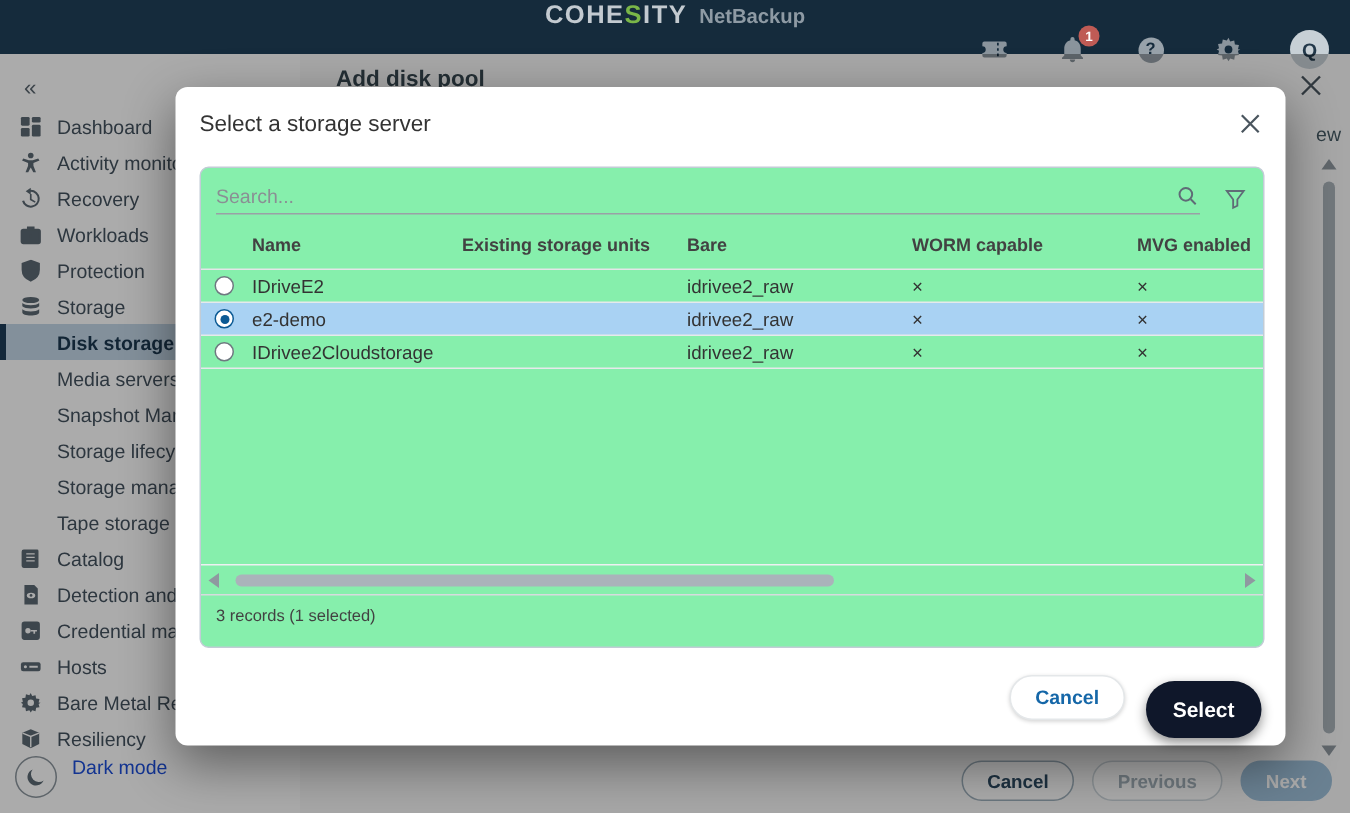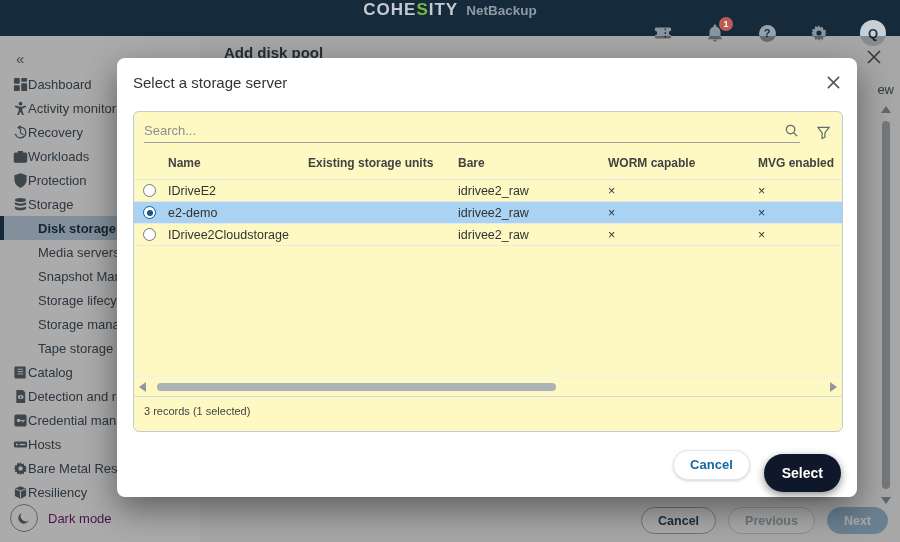--- a/index.html
+++ b/index.html
@@ -21,29 +21,29 @@
            display:flex; align-items:center; justify-content:center; padding:0 3px; }
   .help-circle { width:17px; height:17px; border-radius:50%; background:#98a2aa; color:#152b3c;
                  font-size:11px; font-weight:bold; display:flex; align-items:center; justify-content:center; }
   .avatar { width:26px; height:26px; border-radius:50%; background:#c7d0d6; color:#22384a;
             font-size:13px; font-weight:bold; display:flex; align-items:center; justify-content:center; cursor:pointer; }
 
   
   .sidebar { position:absolute; top:36px; left:0; width:200px; height:506px; background:#fff; overflow:hidden; }
   .collapse-row { height:28px; margin-top:8px; display:flex; align-items:center; padding-left:16px;
                   color:#5b6770; font-size:15px; cursor:pointer; }
-  .side-item { height:24px; display:flex; align-items:center; padding-left:12px;
+  .side-item { height:24px; display:flex; align-items:center; gap:10px; padding-left:12px;
                font-size:13px; color:#44525f; cursor:pointer; white-space:nowrap; }
   .side-item .icn { width:16px; height:16px; flex:0 0 16px; display:flex; align-items:center; justify-content:center; }
   .side-item .icn svg { width:15px; height:15px; fill:#5c6973; }
   .side-sub { padding-left:38px; }
   .side-item.selected { background:#c3d7e8; border-left:4px solid #1d3d58; padding-left:34px;
                         color:#1c3850; font-weight:bold; }
-  .darkmode-row { position:absolute; bottom:10px; left:10px; display:flex; align-items:center; gap:10px;
-                  font-size:13px; color:#701a75; cursor:pointer; }
+  .darkmode-row { position:absolute; bottom:10px; left:10px; display:flex; gap:10px;
+                  font-size:13px; color:#1d4ed8; cursor:pointer; }
   .moon-circle { width:28px; height:28px; border-radius:50%; border:1px solid #8b959d;
                  display:flex; align-items:center; justify-content:center; }
   .moon-circle svg { width:14px; height:14px; fill:#5c6973; }
 
   
   .content { position:absolute; top:36px; left:200px; width:700px; height:506px; background:#fafafa; }
   .page-title { position:absolute; top:8px; left:24px; font-size:15px; font-weight:bold; color:#37474f; }
   .page-close { position:absolute; top:13px; right:18px; width:16px; height:16px; cursor:pointer; }
   .page-close svg, .modal-close svg { width:100%; height:100%; stroke:#4a555e; stroke-width:1.6; }
   .frag-ew { position:absolute; top:46px; right:6px; font-size:13px; color:#455a64;margin-left:11px; }
@@ -62,21 +62,21 @@
 
   
   .overlay { position:absolute; top:36px; left:0; width:900px; height:506px; background:rgba(0,0,0,.33); z-index:30; }
   .modal { position:absolute; top:58px; left:117px; width:740px; height:439px; background:#fff;
            border-radius:8px; box-shadow:0 12px 34px rgba(0,0,0,.45); z-index:40; display:flex; flex-direction:column; }
   .modal-header { display:flex; align-items:center; justify-content:space-between; padding:16px 16px 12px 16px; }
   .modal-title { font-size:15px; color:#333; }
   .modal-close { width:15px; height:15px; cursor:pointer; }
 
   .table-box { margin:8px 14px 0 16px; border:1px solid #c2ccd6; border-radius:6px; height:321px;
-               display:flex; flex-direction:column; overflow:hidden; background:#fef9c3; }
+               display:flex; flex-direction:column; overflow:hidden; background:#86efac; }
   .search-row { height:34px; display:flex; align-items:center; padding:6px 10px 0 10px; gap:14px; }
   .search-wrap { flex:1; display:flex; align-items:center; border-bottom:1px solid #9aa0a6; padding-bottom:3px; }
   .search-wrap input { flex:1; border:none; outline:none; font-size:13px; color:#333; font-family:inherit; background:transparent; }
   .search-wrap input::placeholder { color:#8a8f94; }
   .icon-btn { width:18px; height:18px; display:flex; align-items:center; justify-content:center; cursor:pointer; }
   .icon-btn svg { width:15px; height:15px; }
 
   .tgrid { display:grid; grid-template-columns:34px 140px 150px 150px 150px 1fr; align-items:center; }
   .t-head { height:34px; font-size:12px; font-weight:bold; color:#424242; border-bottom:1px solid #e3e6e8; }
   .t-row { height:22px; font-size:12.5px; color:#333; border-bottom:1px solid #e6e9eb; cursor:pointer; }

